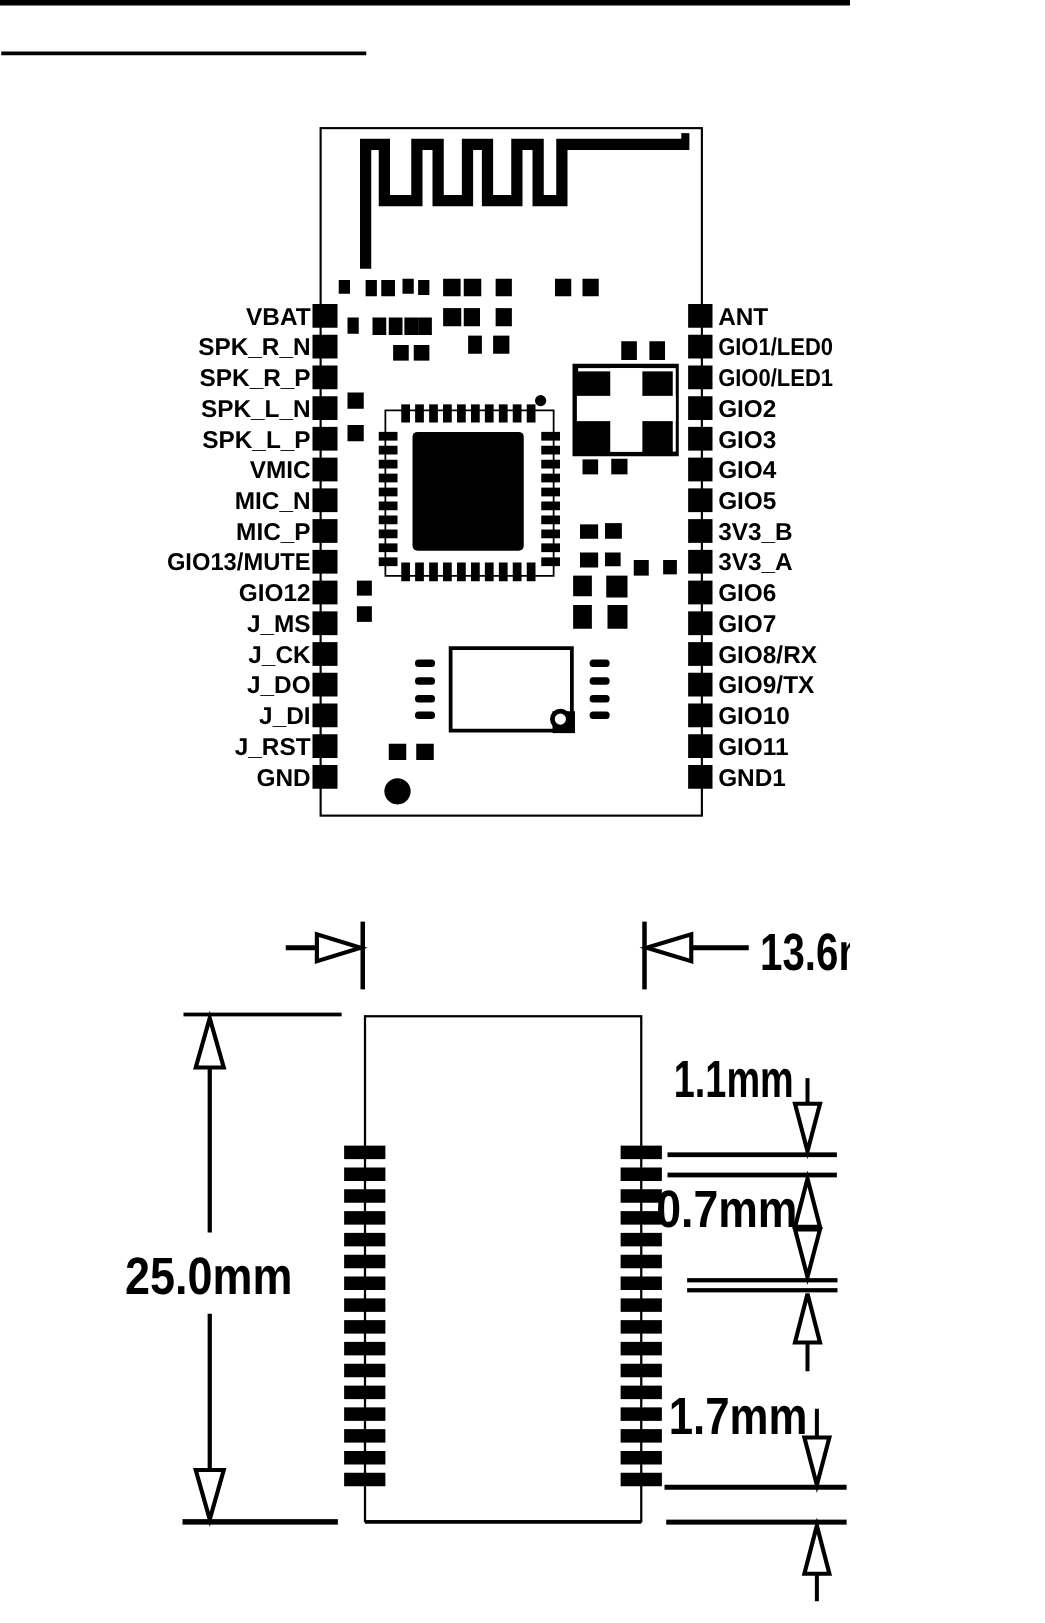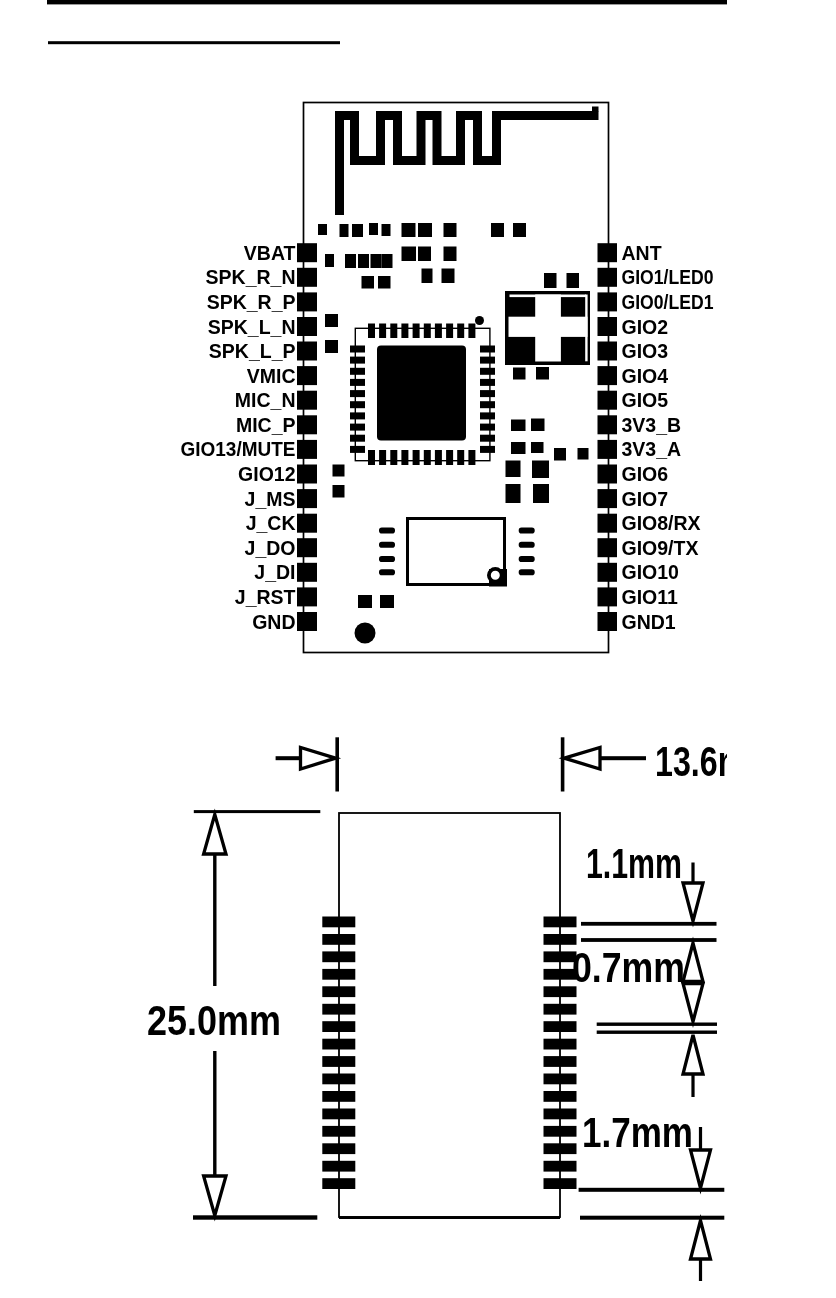--- a/index.html
+++ b/index.html
@@ -1,16 +1,16 @@
 <!DOCTYPE html>
 <html><head>
 <meta charset="utf-8">
 <style>
   html,body { margin:0; padding:0; background:#fff; }
-  .page { position:relative; width:680px; height:1298px; background:#fff; overflow:hidden;margin-left:47px; }
+  .page { position:relative; width:680px; height:1298px; background:#fff; overflow:hidden; }
   svg { position:absolute; left:0; top:0; }
   .pin { font-family:"Liberation Sans",sans-serif; font-weight:bold; font-size:19.5px; fill:#000; }
   .dim { font-family:"Liberation Sans",sans-serif; font-weight:bold; font-size:42px; fill:#000; }
 </style>
 </head>
 <body>
 <div class="page">
 <svg width="836" height="1298" viewBox="0 0 836 1298">
 <rect x="0" y="0" width="836" height="4.4" fill="#000"></rect>
 <rect x="1" y="41.2" width="292" height="3" fill="#000"></rect>

